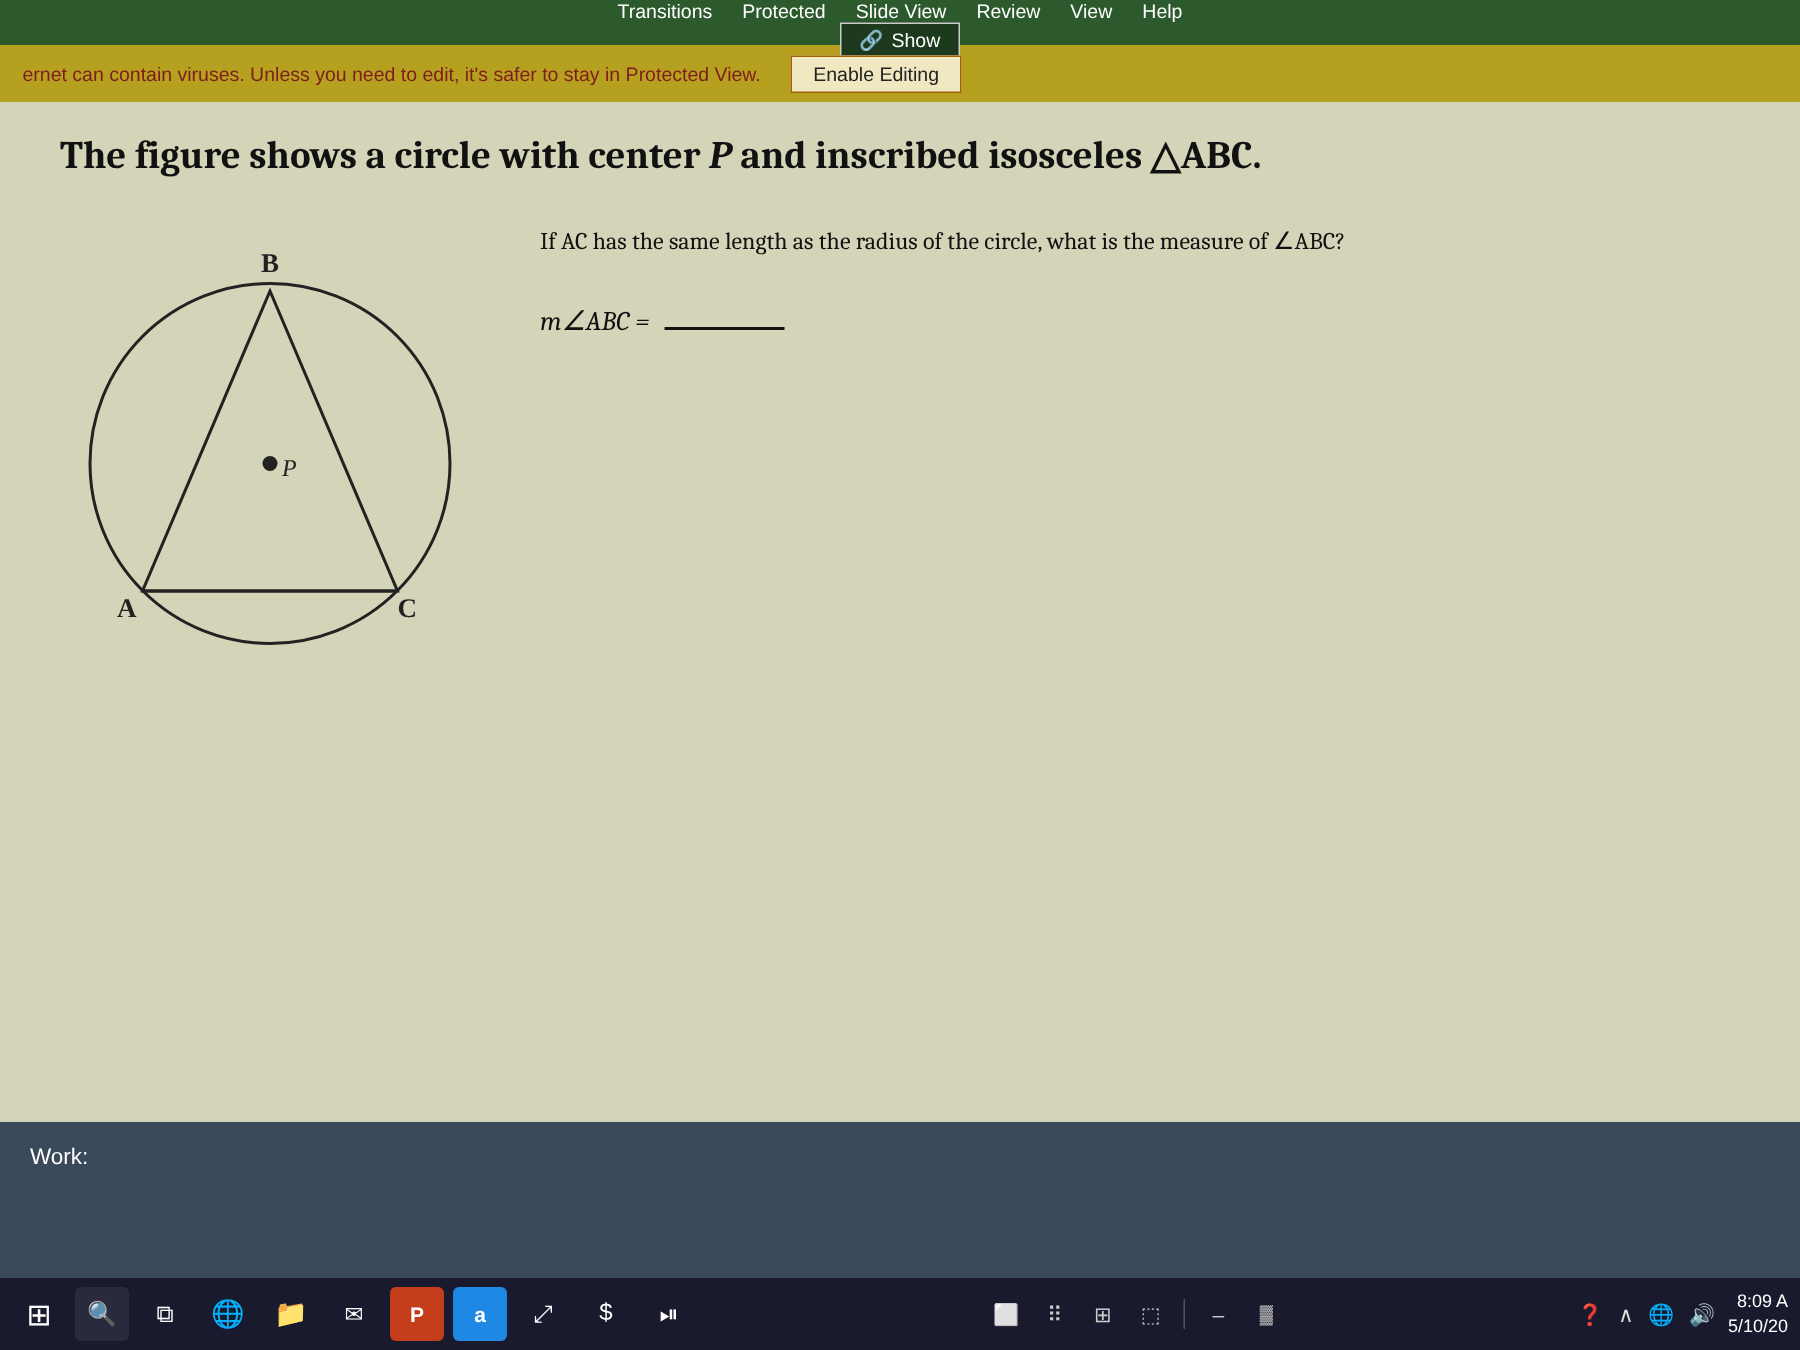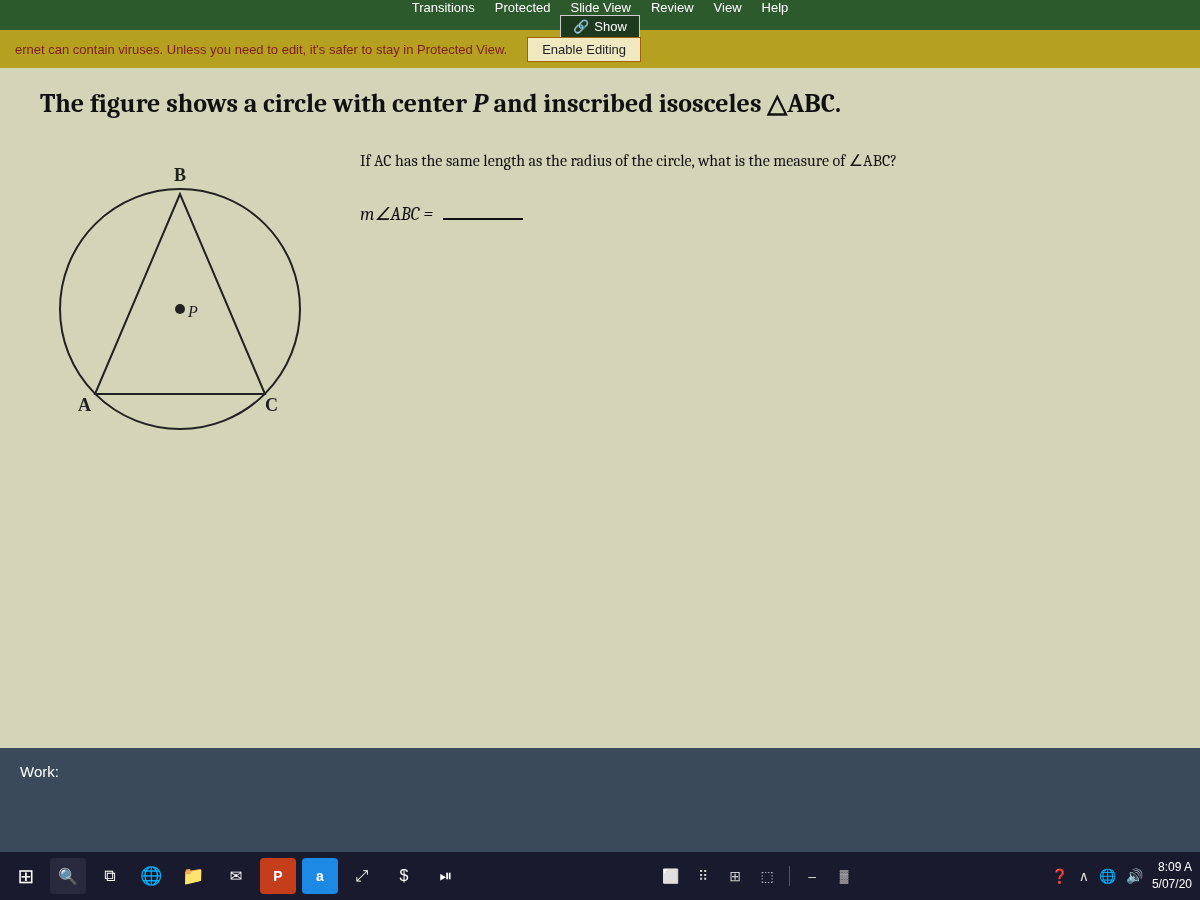--- a/index.html
+++ b/index.html
@@ -300,16 +300,16 @@
 
   <div class="taskbar-right">
     <div class="taskbar-right-icons">
       <span class="sys-icon">❓</span>
       <span class="sys-icon">∧</span>
       <span class="sys-icon">🌐</span>
       <span class="sys-icon">🔊</span>
     </div>
     <div class="clock">
       <div>8:09 A</div>
-      <div>5/07/20</div>
+      <div>5/10/20</div>
     </div>
   </div>
 </div>
 
 </body></html>

